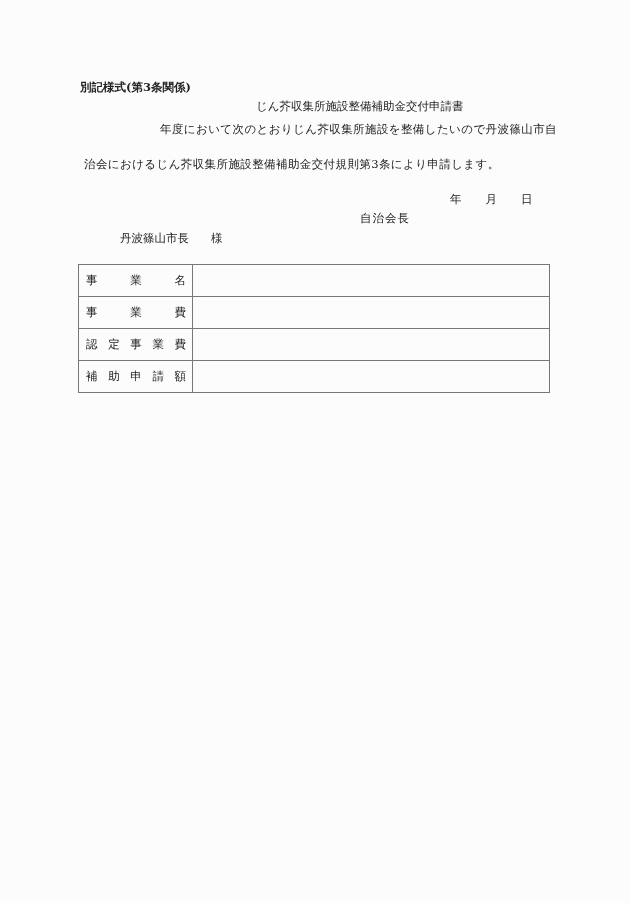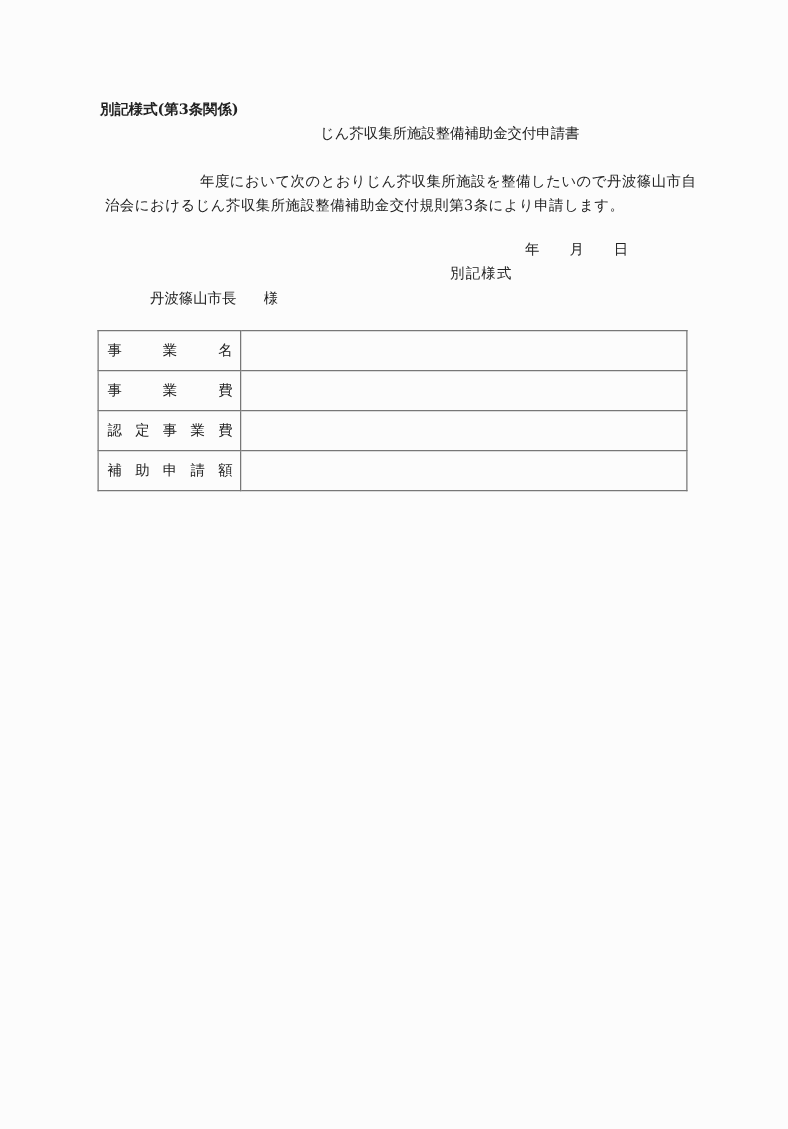--- a/index.html
+++ b/index.html
@@ -12,23 +12,23 @@
       height: 903px;
       position: relative;
       overflow: hidden;
       font-family: "DejaVu Serif", "Liberation Serif", serif;
       color: #222;
       font-size: 11.5px;
     }
     .abs { position: absolute; white-space: nowrap; line-height: 14px; }
     .form-label { left: 80px; top: 80px; font-weight: bold; }
     .doc-title { left: 208px; top: 99px; margin-left: 48px; }
-    .para-l1 { left: 160px; top: 138px; letter-spacing: 0.4px; }
+    .para-l1 { left: 160px; top: 122px; letter-spacing: 0.4px; }
     .para-l2 { left: 84px; top: 157px; letter-spacing: 0.4px; }
-    .date { left: 420px; top: 192px; }
+    .date { left: 450px; top: 192px; }
     .date span { display: inline-block; }
     .date .gap { width: 24px; }
     .chair { left: 360px; top: 211px; letter-spacing: 1px; }
     .addressee { left: 120px; top: 231px; }
     .addressee .gap { display: inline-block; width: 22px; }
 
     .app-table {
       position: absolute;
       left: 78px;
       top: 264px;
@@ -62,21 +62,21 @@
 
 <div class="abs doc-title">じん芥収集所施設整備補助金交付申請書</div>
 
 <div class="abs para-l1">年度において次のとおりじん芥収集所施設を整備したいので丹波篠山市自</div>
 <div class="abs para-l2">治会におけるじん芥収集所施設整備補助金交付規則第3条により申請します。</div>
 
 <div class="abs date">
   <span>年</span><span class="gap"></span><span>月</span><span class="gap"></span><span>日</span>
 </div>
 
-<div class="abs chair">別記様式</div>
+<div class="abs chair">自治会長</div>
 
 <div class="abs addressee">
   <span>丹波篠山市長</span><span class="gap"></span><span>様</span>
 </div>
 
 <table class="app-table">
   <tbody>
     <tr>
       <td class="label">
         <div class="spread">

